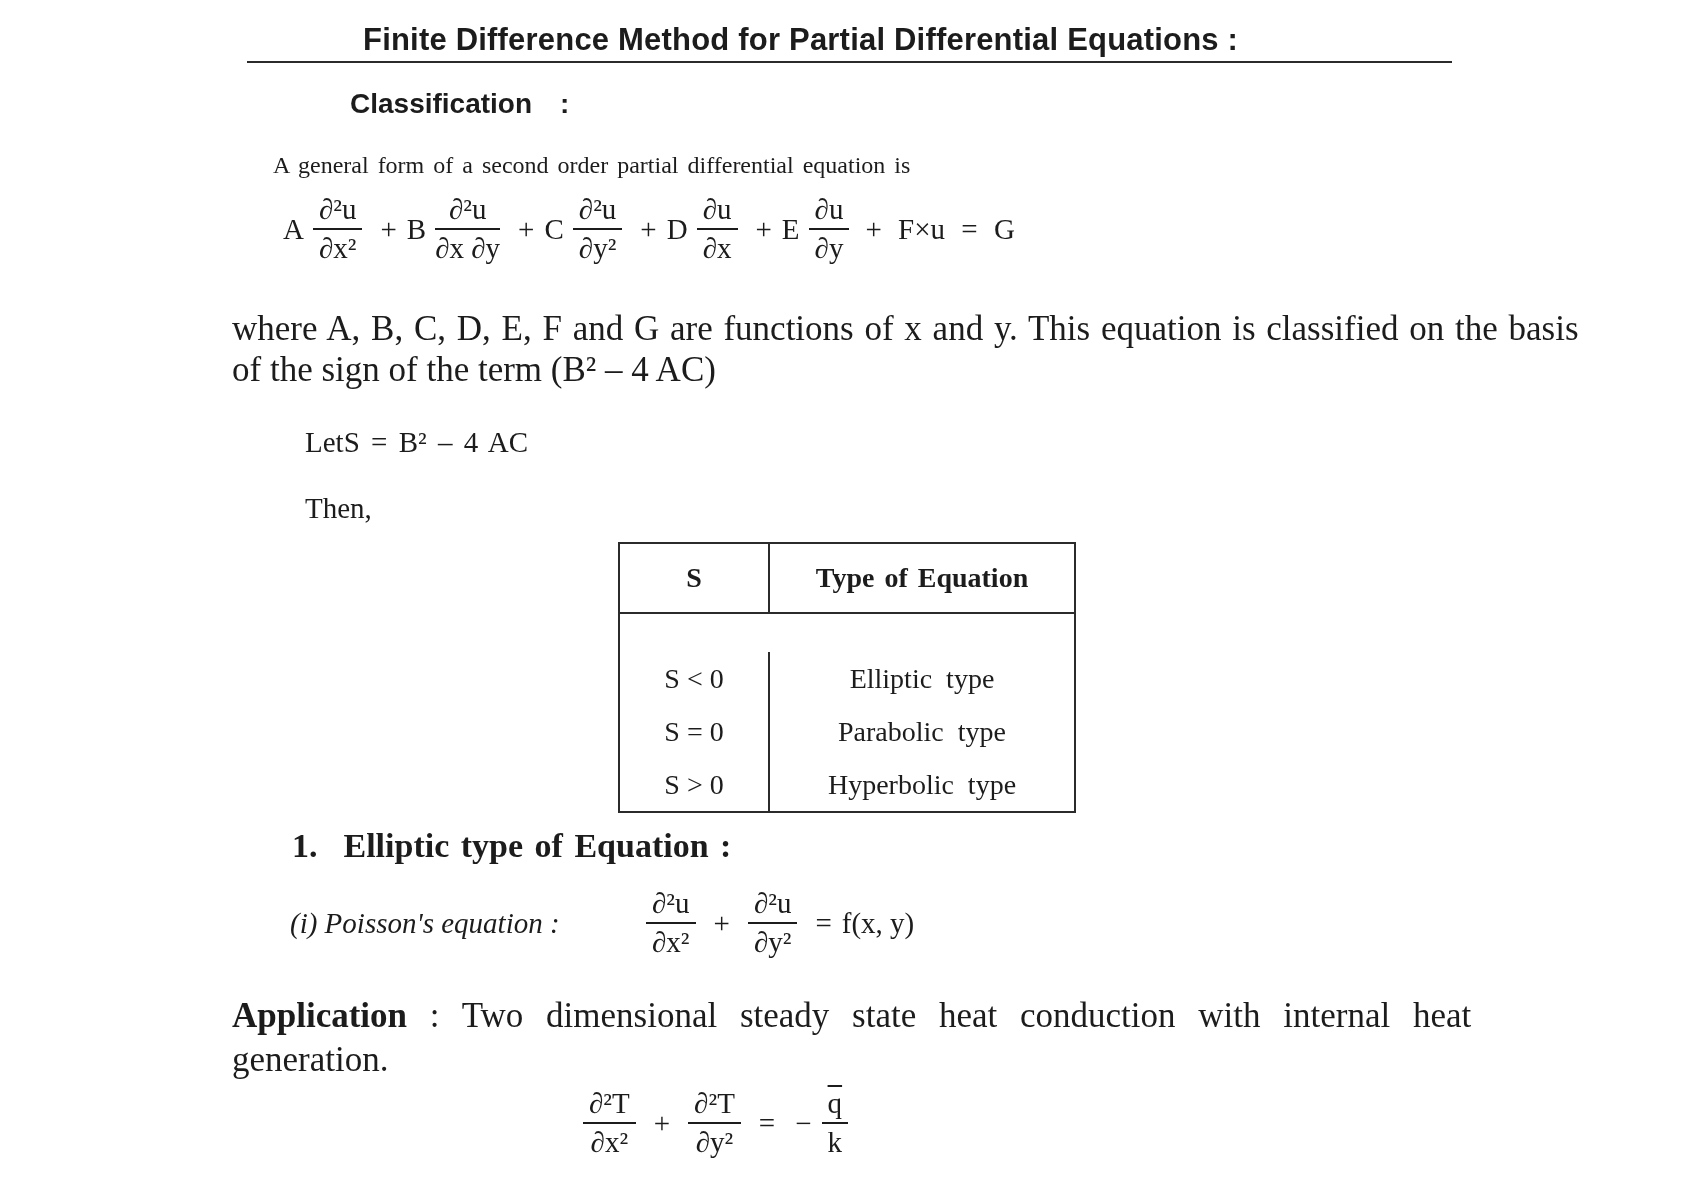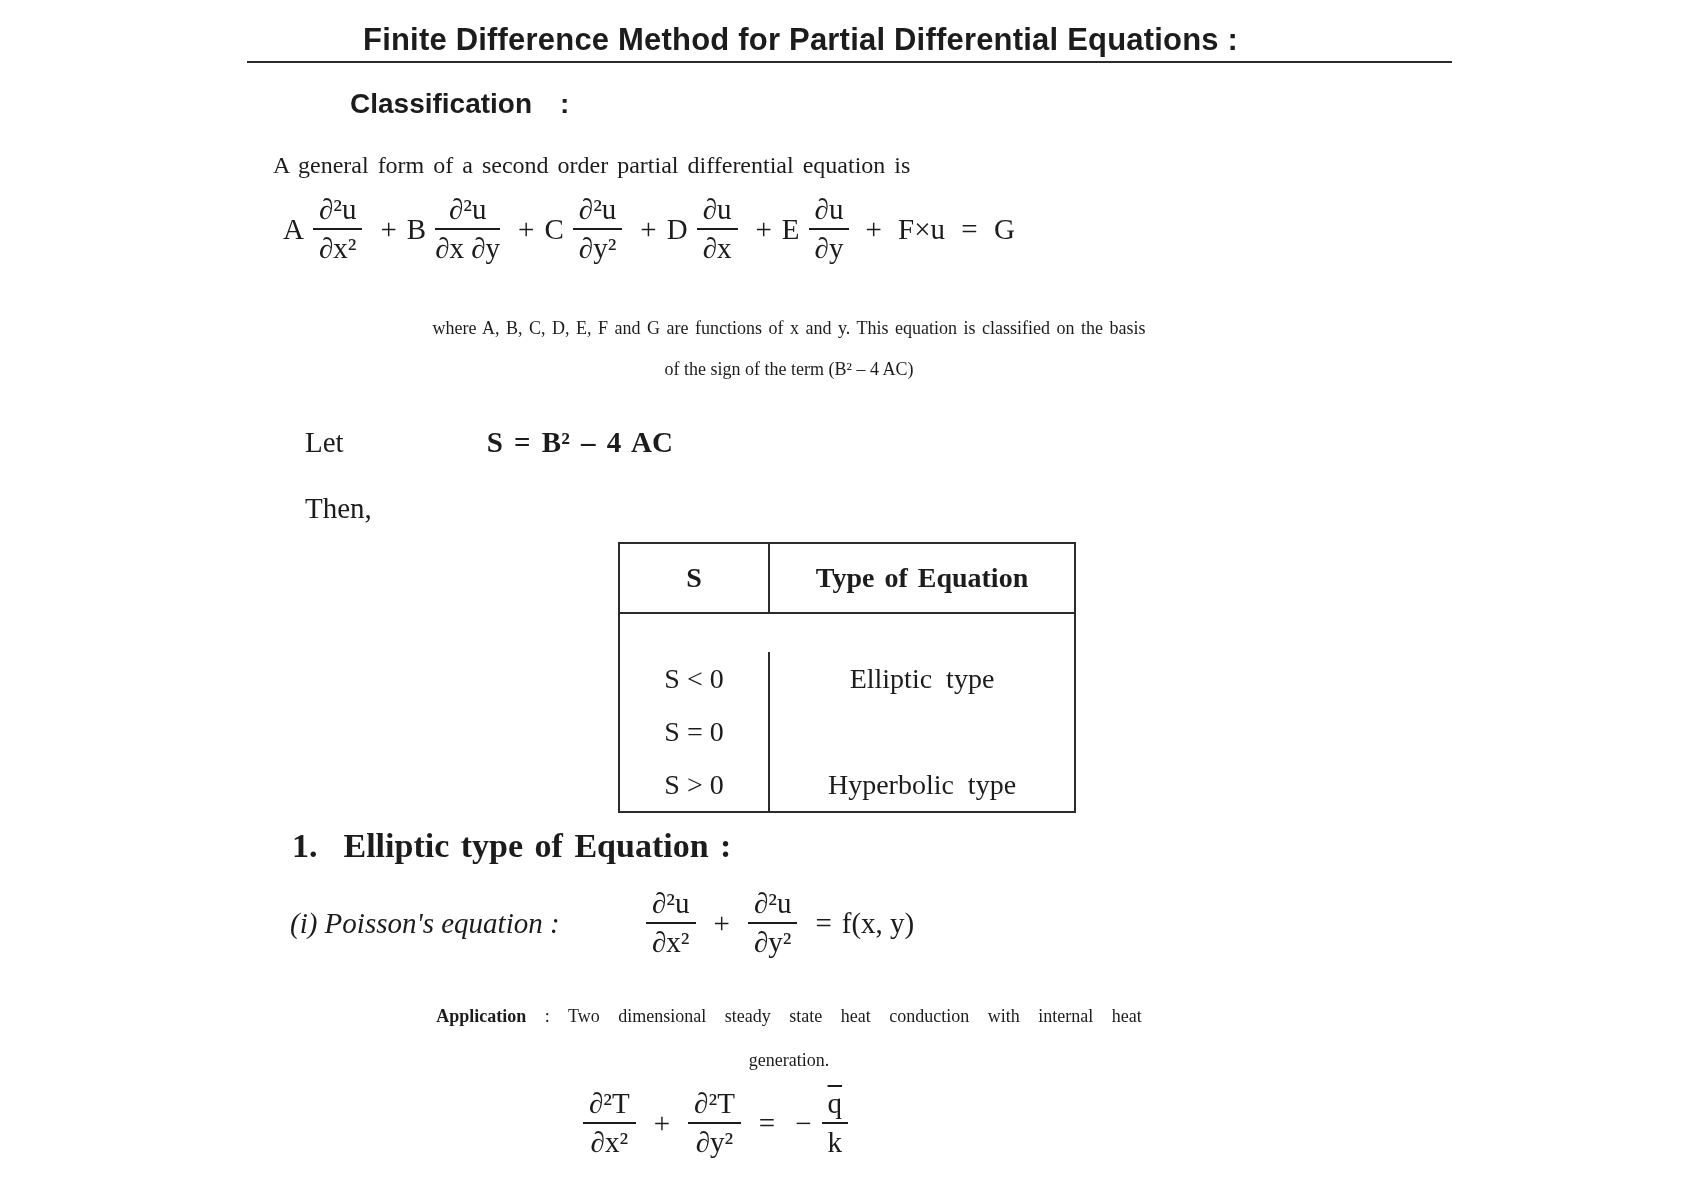--- a/index.html
+++ b/index.html
@@ -24,30 +24,30 @@
   .eq { display:flex; align-items:center; font-size:29px; }
   .eq-main { position:absolute; left:283px; top:194px; }
   .frac { display:inline-flex; flex-direction:column; text-align:center; margin:0 8px; }
   .frac .num { display:block; padding:0 6px 3px; border-bottom:2px solid #1c1c1c; line-height:1.08; white-space:nowrap; }
   .frac .den { display:block; padding-top:3px; line-height:1.08; white-space:nowrap; }
   .op { margin:0 10px; }
   .coef { margin-right:1px; }
   .tail { margin-left:8px; word-spacing:9px; white-space:nowrap; }
 
   
-  .body-para { position:absolute; left:232px; width:1114px; font-size:18px;text-align:center; }
+  .body-para { position:absolute; left:232px; width:1114px; font-size:35px; }
   .body-para .line { white-space:nowrap; }
   .where-para { top:308px; line-height:41px; }
   .where-para .line1 { word-spacing:2px; }
   .app-para { top:994px; line-height:44px; }
   .app-para .line1 { word-spacing:14px; }
   .b { font-weight:bold; }
 
   .let-line { position:absolute; left:305px; top:426px; font-size:29px; white-space:nowrap; }
-  .let-eq { margin-left:143px; word-spacing:4px;font-weight:bold; }
+  .let-eq { word-spacing:4px; }
   .then-line { position:absolute; left:305px; top:492px; font-size:29px; }
 
   
   .stable {
     position:absolute; left:618px; top:542px; width:458px; height:271px;
     box-sizing:border-box; border:2px solid #2b2b2b; display:flex; flex-direction:column; font-size:28px;
   }
   .stable .hrow { display:flex; height:68px; border-bottom:2px solid #2b2b2b; font-weight:bold; flex:none; }
   .stable .tbody { display:flex; flex-direction:column; flex:1;margin-top:38px; }
   .stable .brow { display:flex; flex:1; }
@@ -126,20 +126,21 @@
       <div class="c1">S</div>
       <div class="c2">Type of Equation</div>
     </div>
     <div class="tbody">
       <div class="brow">
         <div class="c1">S &lt; 0</div>
         <div class="c2">Elliptic type</div>
       </div>
       <div class="brow">
         <div class="c1">S = 0</div>
+        <div class="c2">Parabolic type</div>
       </div>
       <div class="brow">
         <div class="c1">S &gt; 0</div>
         <div class="c2">Hyperbolic type</div>
       </div>
     </div>
   </div>
 
   <div class="elliptic-heading">
     <span class="enum">1.</span><span>Elliptic type of Equation :</span>

